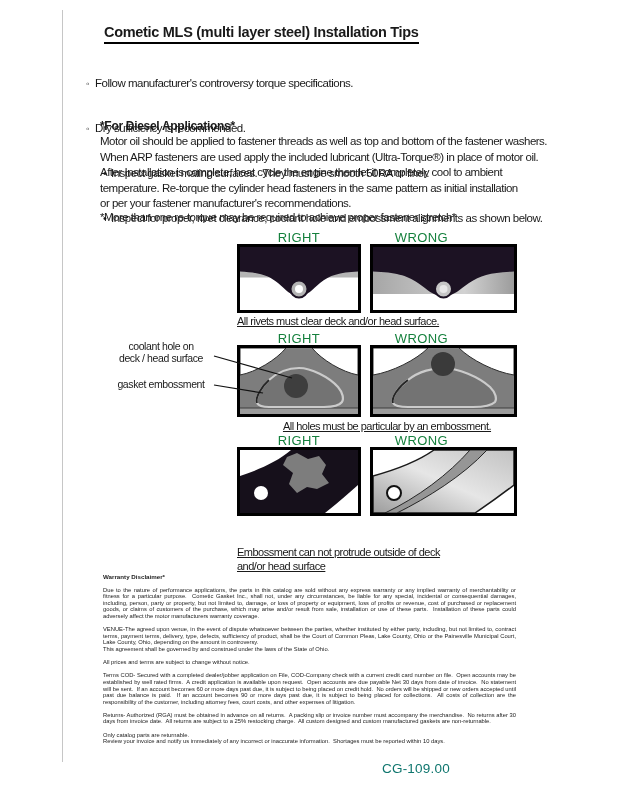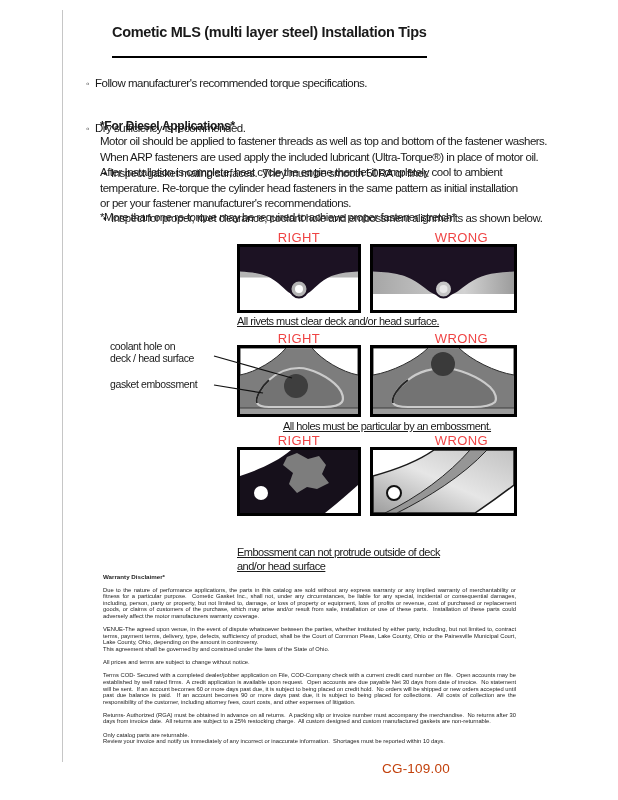--- a/index.html
+++ b/index.html
@@ -1,67 +1,67 @@
 <!DOCTYPE html>
 <html><head>
 <meta charset="utf-8">
 <style>
   html,body{margin:0;padding:0;background:#ffffff;}
   .page{position:relative;width:618px;height:800px;background:#ffffff;overflow:hidden;
         font-family:"Liberation Sans",sans-serif;color:#1a1a1a;}
   .abs{position:absolute;}
   .edge-line{left:62px;top:10px;width:1px;height:752px;background:#c6c6c6;}
-  .title{left:112px;top:24px;font-size:14.5px;font-weight:bold;letter-spacing:-0.3px;
-         border-bottom:2px solid #000;padding-bottom:16px;display:inline-block;text-align:center;}
+  .title{left:104px;top:24px;font-size:14.5px;font-weight:bold;letter-spacing:-0.3px;
+         border-bottom:2px solid #000;padding-bottom:2px;display:inline-block;text-align:center;}
   .bullets{left:86px;top:46px;font-size:11.5px;letter-spacing:-0.5px;line-height:15px;white-space:pre-wrap;}
   .bl{height:15px;}
   .bl .glyph{display:inline-block;width:9px;font-size:10px;}
   .bl.sub{padding-left:17px;}
   .bl.sub .glyph{width:8px;font-size:11px;}
   .h2{left:100px;top:119px;font-size:12px;font-weight:bold;letter-spacing:-0.3px;}
   .body-par{left:100px;font-size:11.5px;letter-spacing:-0.5px;line-height:15.5px;white-space:pre-wrap;width:460px;}
   .p1{top:134px;}
   .p2{top:165px;}
   .note{top:210px;}
-  .dg-hdr{font-size:13px;letter-spacing:0.4px;text-align:center;color:#ef4444;}
+  .dg-hdr{font-size:13px;letter-spacing:0.4px;text-align:center;color:#15803d;}
   .hdr-r{left:237px;width:124px;}
-  .hdr-w{left:388px;width:147px;}
+  .hdr-w{left:348px;width:147px;}
   .frame{border:3px solid #000;box-sizing:border-box;background:#fff;}
   .box-r{left:237px;width:124px;}
   .box-w{left:370px;width:147px;}
   .r1{top:244px;height:69px;}
   .r2{top:345px;height:72px;}
   .r3{top:447px;height:69px;}
   .frame svg{display:block;width:100%;height:100%;}
   .caption{font-size:11px;letter-spacing:-0.5px;line-height:13.5px;white-space:pre-wrap;text-decoration:underline;}
   .cap1{left:237px;top:315px;width:300px;}
   .cap2{left:237px;top:420px;width:300px;text-align:center;}
   .cap3{left:237px;top:546px;width:290px;}
-  .callout{font-size:10.5px;letter-spacing:-0.4px;line-height:11.5px;text-align:left;
+  .callout{font-size:10.5px;letter-spacing:-0.4px;line-height:11.5px;text-align:center;
            width:102px;left:110px;white-space:pre-wrap;}
   .co1{top:341px;}
   .co2{top:379px;}
   .leaders{left:110px;top:335px;width:200px;height:70px;pointer-events:none;z-index:5;}
   .smallprint{left:103px;top:574px;width:413px;font-size:5.8px;line-height:6.6px;
               color:#222;text-align:justify;}
   .smallprint h4{margin:0 0 6px 0;font-size:6.2px;}
   .smallprint p{margin:0 0 6.6px 0;white-space:pre-wrap;}
-  .footer-code{left:382px;top:761px;font-size:13.5px;letter-spacing:0.2px;color:#c2410c;}
+  .footer-code{left:382px;top:761px;font-size:13.5px;letter-spacing:0.2px;color:#0f766e;}
 </style>
 </head>
 <body>
 
 <div class="page">
 
   <div class="abs edge-line"></div>
 
   <div class="abs title">Cometic MLS (multi layer steel) Installation Tips</div>
 
   <div class="abs bullets">
-    <div class="bl"><span class="glyph">◦</span><span>Follow manufacturer's recommended torque specifications.</span></div>
+    <div class="bl"><span class="glyph">◦</span><span>Follow manufacturer's controversy torque specifications.</span></div>
     <div class="bl"><span class="glyph">◦</span><span>Dry sufficiency is recommended.</span></div>
     <div class="bl sub"><span class="glyph">•</span><span>Inspect gasket mating surfaces.  They must be smooth 50RA or finer.</span></div>
     <div class="bl sub"><span class="glyph">•</span><span>Inspect for proper, rivet clearance, coolant hole and embossment alignments as shown below.</span></div>
   </div>
 
   <div class="abs h2">*For Diesel Applications*</div>
   <div class="abs body-par p1">Motor oil should be applied to fastener threads as well as top and bottom of the fastener washers.
 When ARP fasteners are used apply the included lubricant (Ultra-Torque®) in place of motor oil.</div>
   <div class="abs body-par p2">After Installation is complete, heat cycle the engine then let it completely cool to ambient
 temperature. Re-torque the cylinder head fasteners in the same pattern as initial installation

